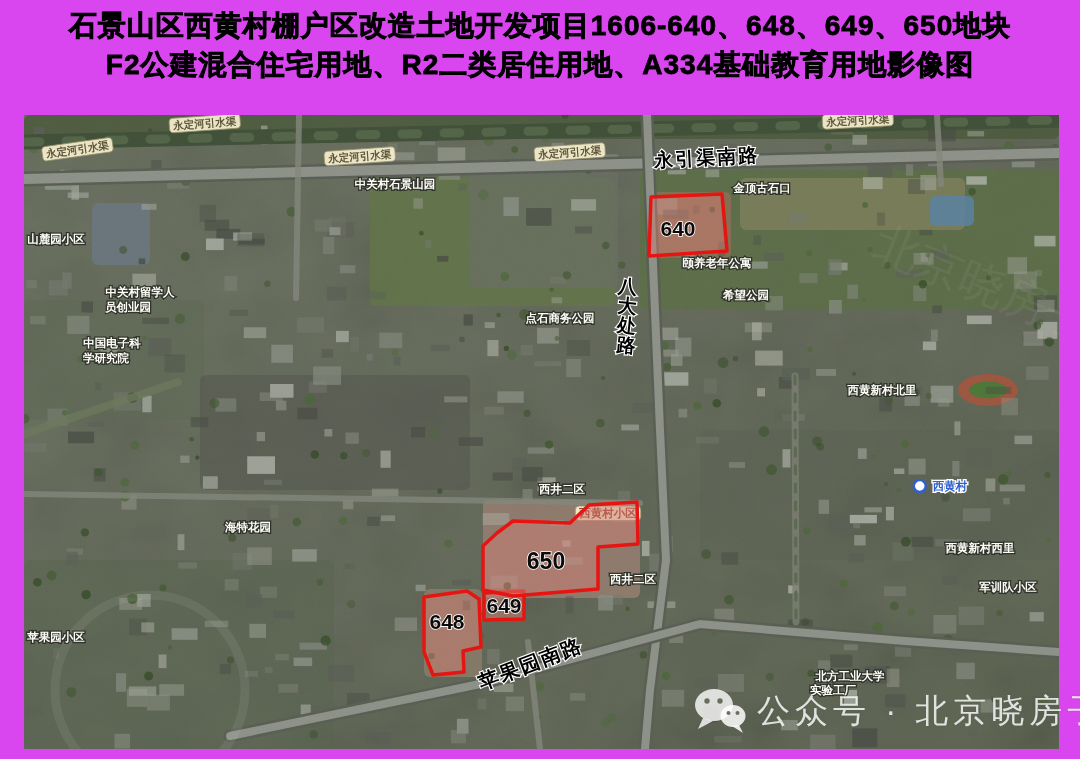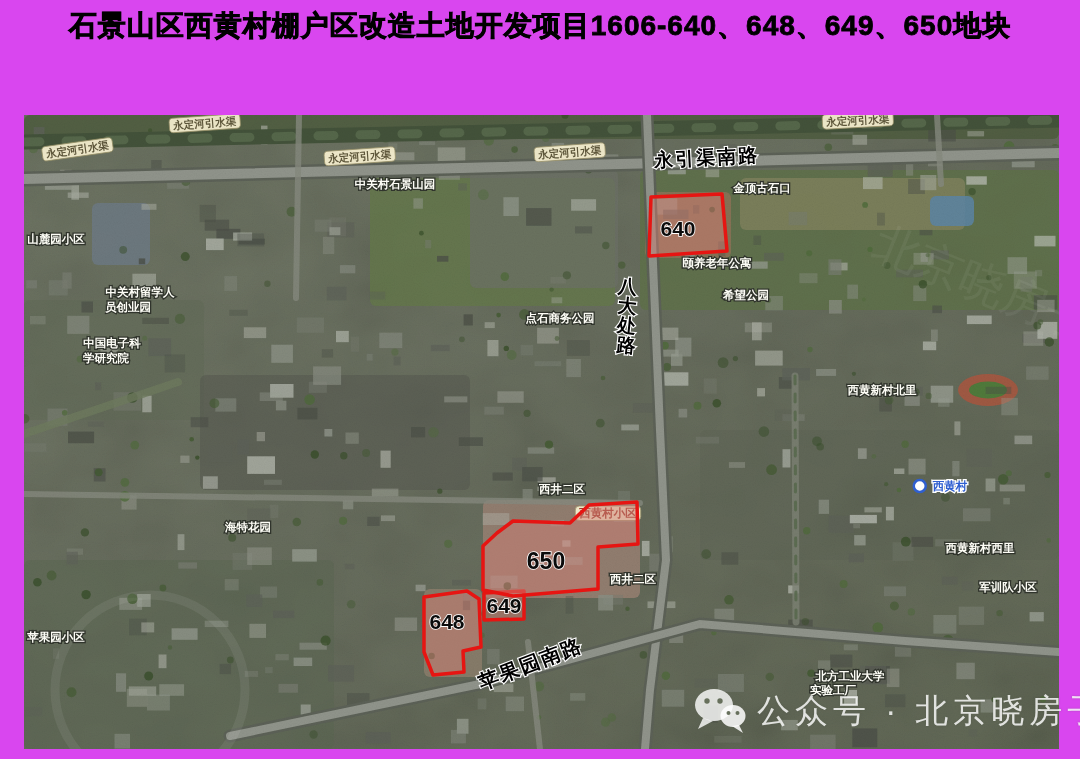--- a/index.html
+++ b/index.html
@@ -15,20 +15,21 @@
   .watermark .wm-text{font-size:33px;letter-spacing:5px;color:rgba(255,255,255,0.82);
              font-weight:500;white-space:nowrap;text-shadow:0 0 2px rgba(80,90,75,0.35);}
 </style>
 </head>
 <body>
 
 <div class="page">
 
   <div class="title">
     <div>石景山区西黄村棚户区改造土地开发项目1606-640、648、649、650地块</div>
+    <div>F2公建混合住宅用地、R2二类居住用地、A334基础教育用地影像图</div>
   </div>
 
   <div class="map">
     <svg id="map-canvas" viewBox="24 115 1035 634" xmlns="http://www.w3.org/2000/svg">
         <defs>
           <linearGradient id="bg" x1="0" y1="0" x2="1" y2="1">
             <stop offset="0%" stop-color="#6f7664"></stop>
             <stop offset="45%" stop-color="#6a7060"></stop>
             <stop offset="100%" stop-color="#626956"></stop>
           </linearGradient>

